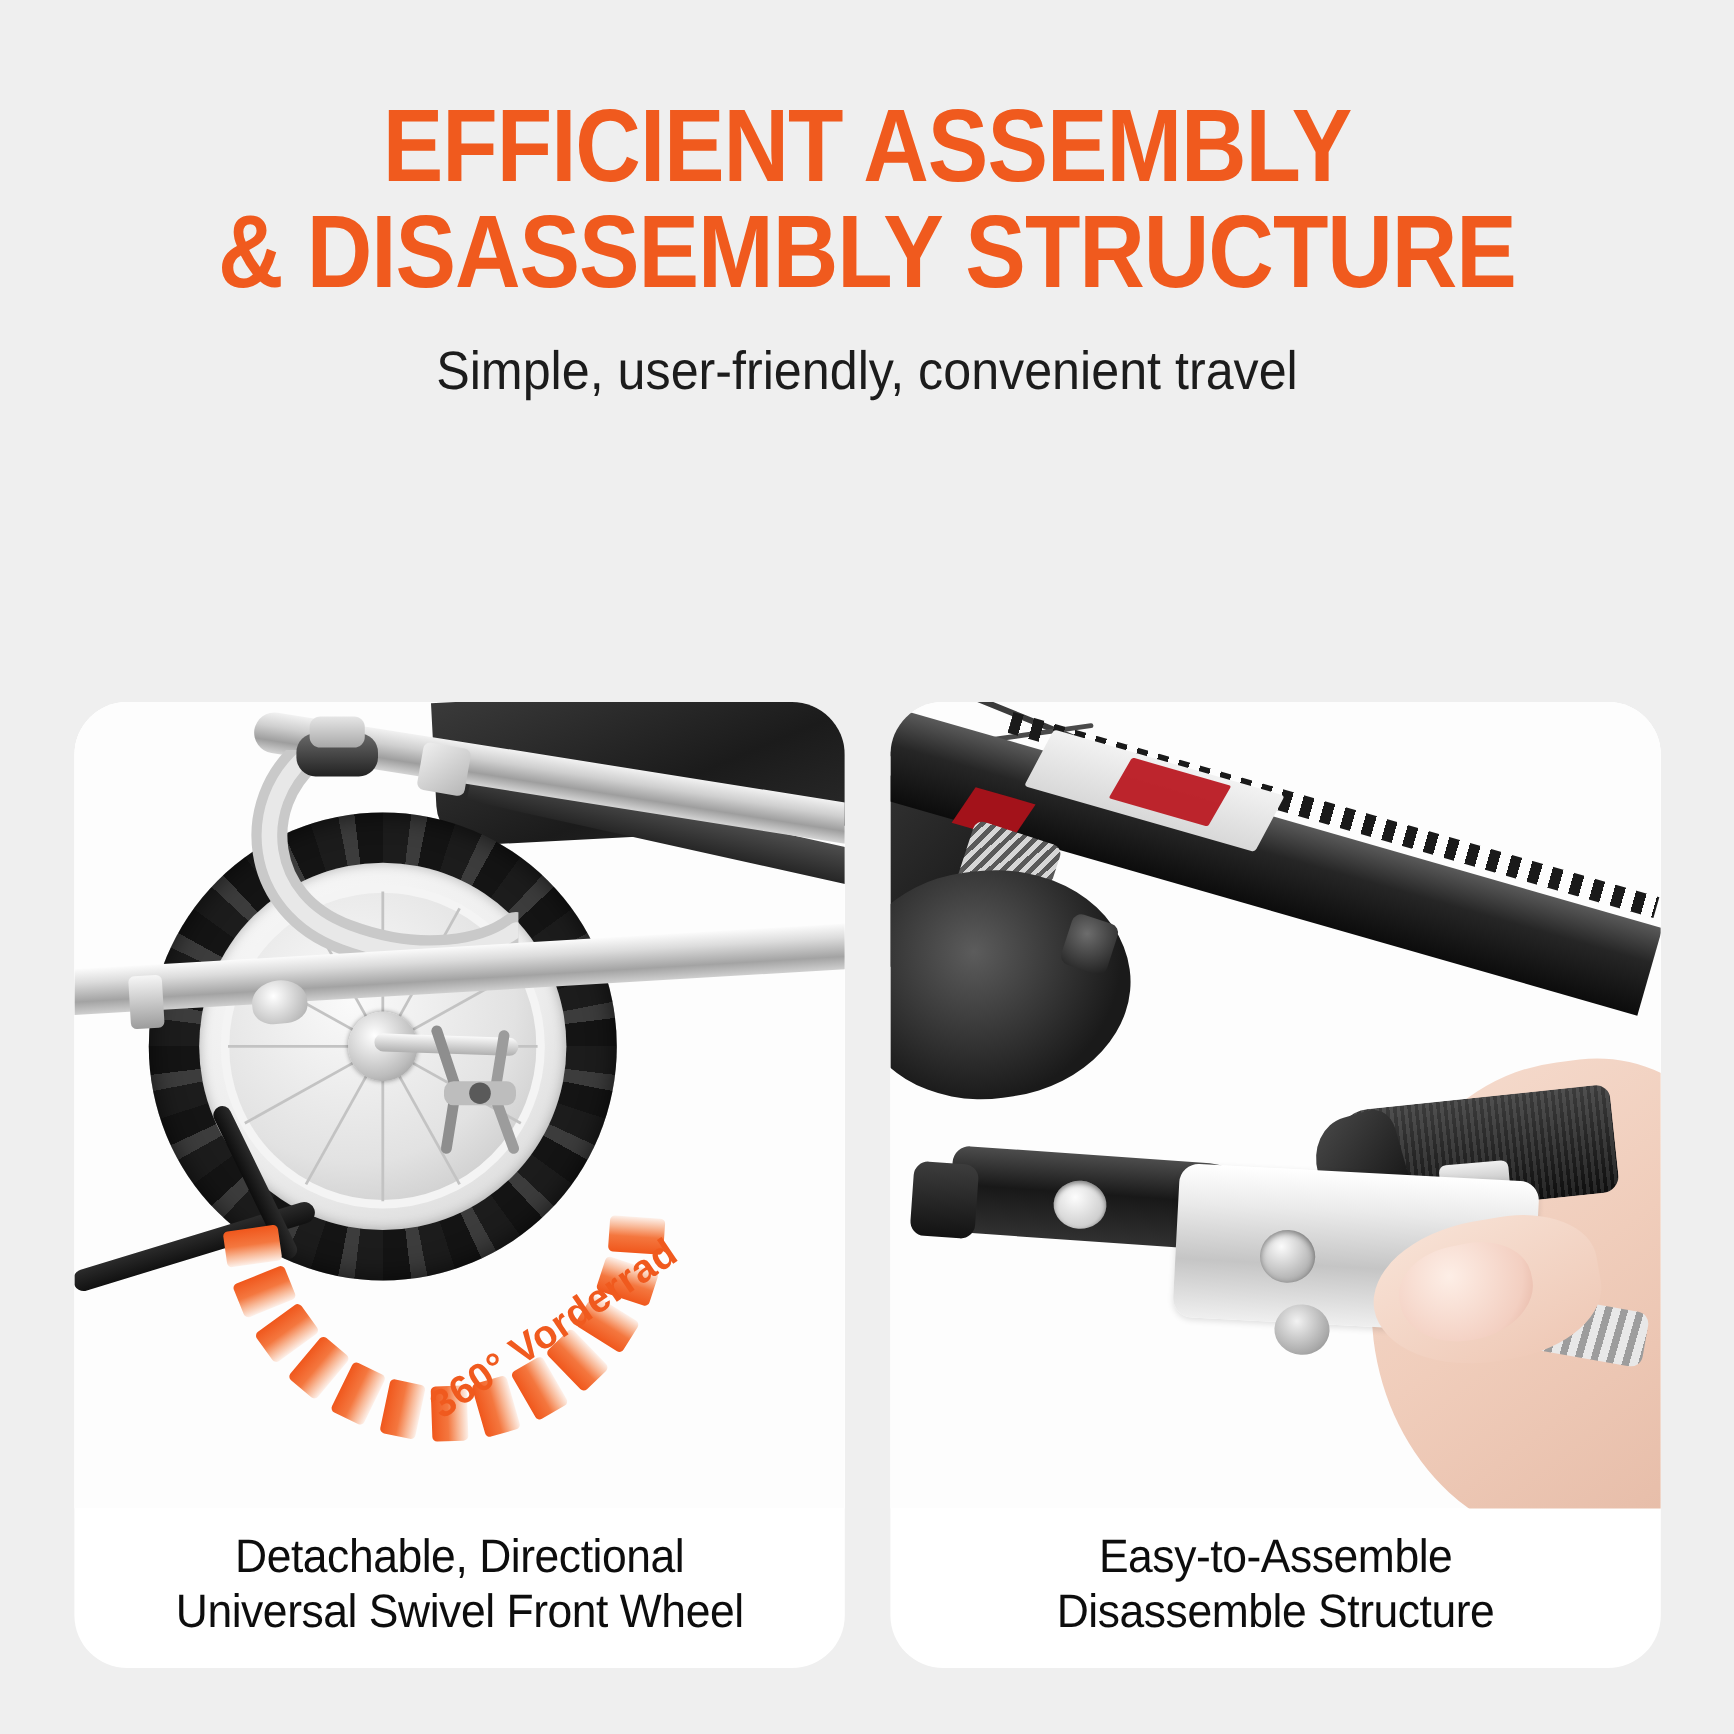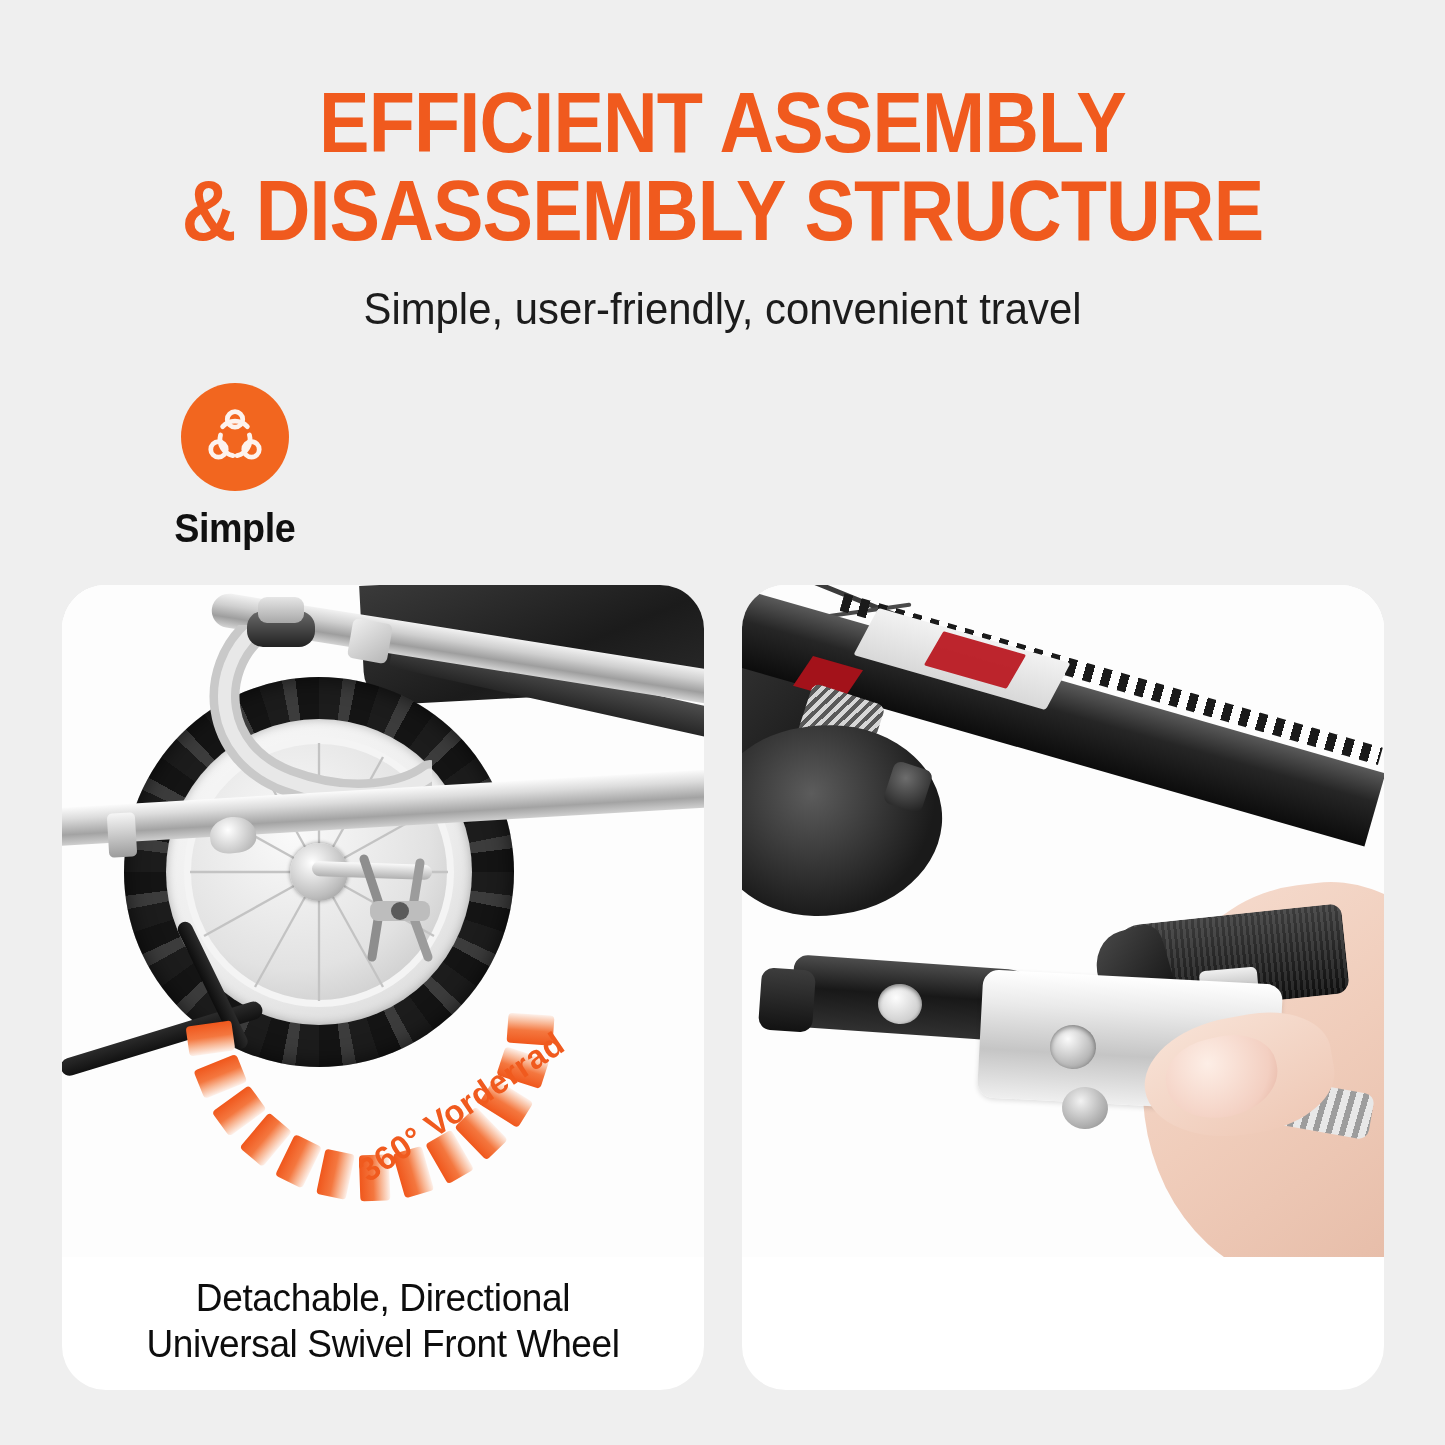--- a/index.html
+++ b/index.html
@@ -420,33 +420,20 @@
 
 <div class="headline">
   <span class="hl-line">EFFICIENT ASSEMBLY</span>
   <span class="hl-line">&amp; DISASSEMBLY STRUCTURE</span>
 </div>
 
 <div class="subtitle">Simple, user-friendly, convenient travel</div>
 
 <div class="features">
 
-  <div class="feature">
-    <div class="feature-badge">
-      <svg width="66" height="66" viewBox="0 0 64 64" fill="none" stroke="#fdf3ee" stroke-width="4.6" stroke-linecap="round">
-        <path d="M20 22 A16 16 0 0 1 44 22"></path>
-        <path d="M46 30 A16 16 0 0 1 34 50"></path>
-        <path d="M30 50 A16 16 0 0 1 18 30"></path>
-        <circle cx="32" cy="15" r="7.5"></circle>
-        <circle cx="16" cy="44" r="7.5"></circle>
-        <circle cx="48" cy="44" r="7.5"></circle>
-      </svg>
-    </div>
-    <div class="feature-label">Simple</div>
-  </div>
 
 
 
 
 </div>
 
 <div class="cards">
 
   <div class="card">
     <div class="photo">
@@ -584,15 +571,19 @@
       <div class="p2 p2-webbing2"></div>
       <div class="p2 p2-bolt"></div>
       <div class="p2 p2-tube"></div>
       <div class="p2 p2-tube-hole"></div>
       <div class="p2 p2-tube-screw"></div>
       <div class="p2 p2-spring"></div>
       <div class="p2 p2-finger"></div>
       <div class="p2 p2-nail"></div>
     </div>
 
+    <div class="caption">
+      <span>Easy-to-Assemble</span>
+      <span>Disassemble Structure</span>
+    </div>
   </div>
 
 </div>
 
 </body></html>

